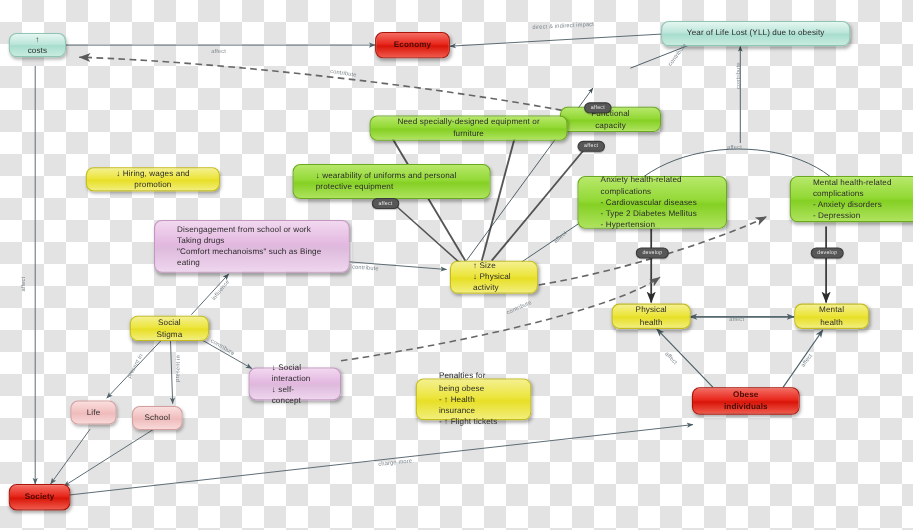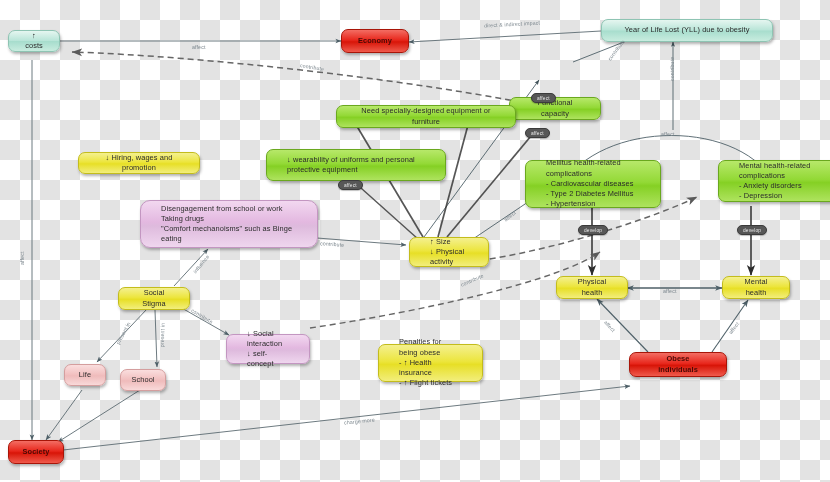--- a/index.html
+++ b/index.html
@@ -214,38 +214,38 @@
   </div>
 
   <div class="node n-yellow center" style="left:78px;top:152px;width:122px;height:22px;">
     <span>↓ Hiring, wages and promotion</span>
   </div>
 
   <div class="node n-green" style="left:230px;top:149px;width:180px;height:32px;margin-left:36px;">
     <span>↓ wearability of uniforms and personal protective equipment</span>
   </div>
 
-  <div class="node n-pink" style="left:140px;top:200px;width:178px;height:48px;border-radius:10px;">
+  <div class="node n-pink" style="left:140px;top:200px;width:178px;height:48px;">
     <div class="lines">
       <div>Disengagement from school or work</div>
       <div>Taking drugs</div>
       <div>"Comfort mechanoisms" such as Binge eating</div>
     </div>
   </div>
 
   <div class="node n-yellow" style="left:409px;top:237px;width:80px;height:30px;">
     <div class="lines">
       <div>↑ Size</div>
       <div>↓ Physical activity</div>
     </div>
   </div>
 
   <div class="node n-green" style="left:525px;top:160px;width:136px;height:48px;">
     <div class="lines">
-      <div>Mellitus health-related complications</div>
+      <div>Anxiety health-related complications</div>
       <div>- Cardiovascular diseases</div>
       <div>- Type 2 Diabetes Mellitus</div>
       <div>- Hypertension</div>
     </div>
   </div>
 
   <div class="node n-green" style="left:687px;top:160px;width:155px;height:42px;margin-left:31px;">
     <div class="lines">
       <div>Mental health-related complications</div>
       <div>- Anxiety disorders</div>

